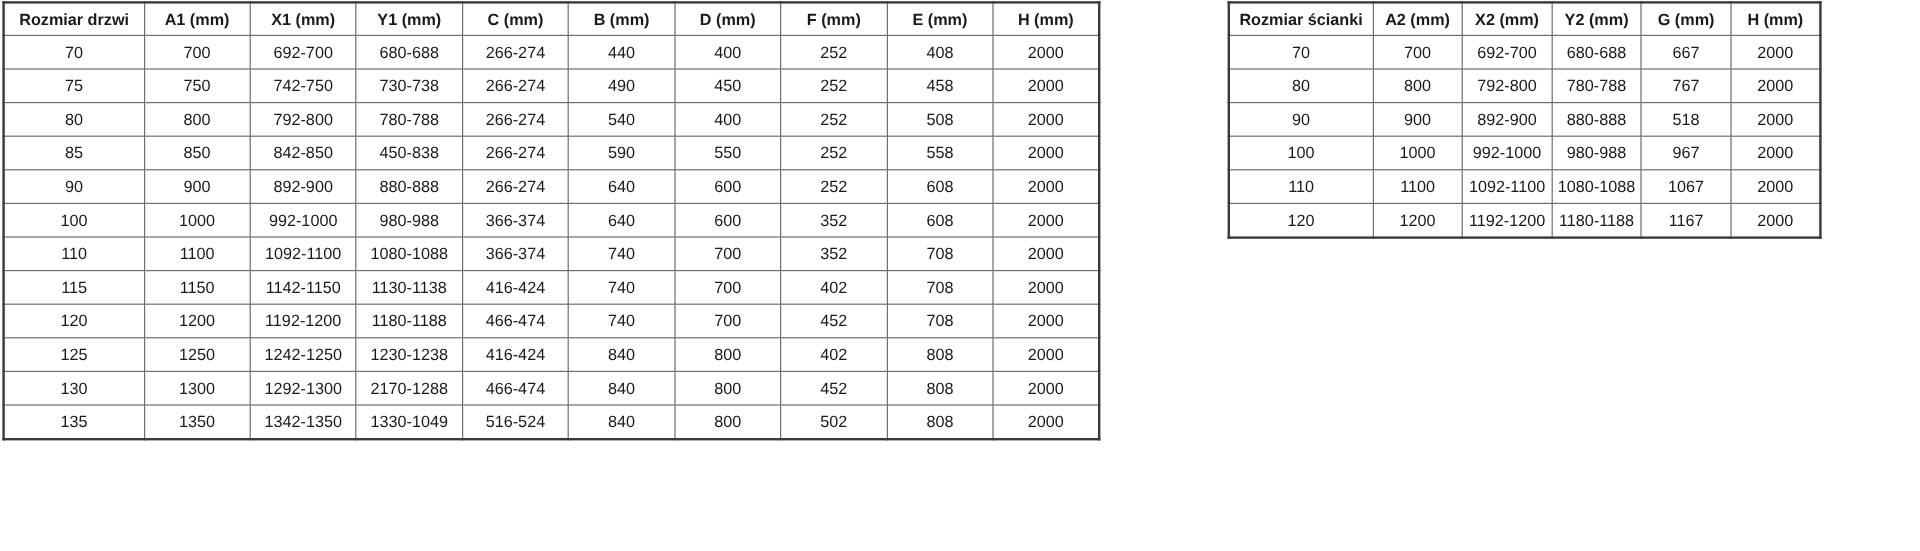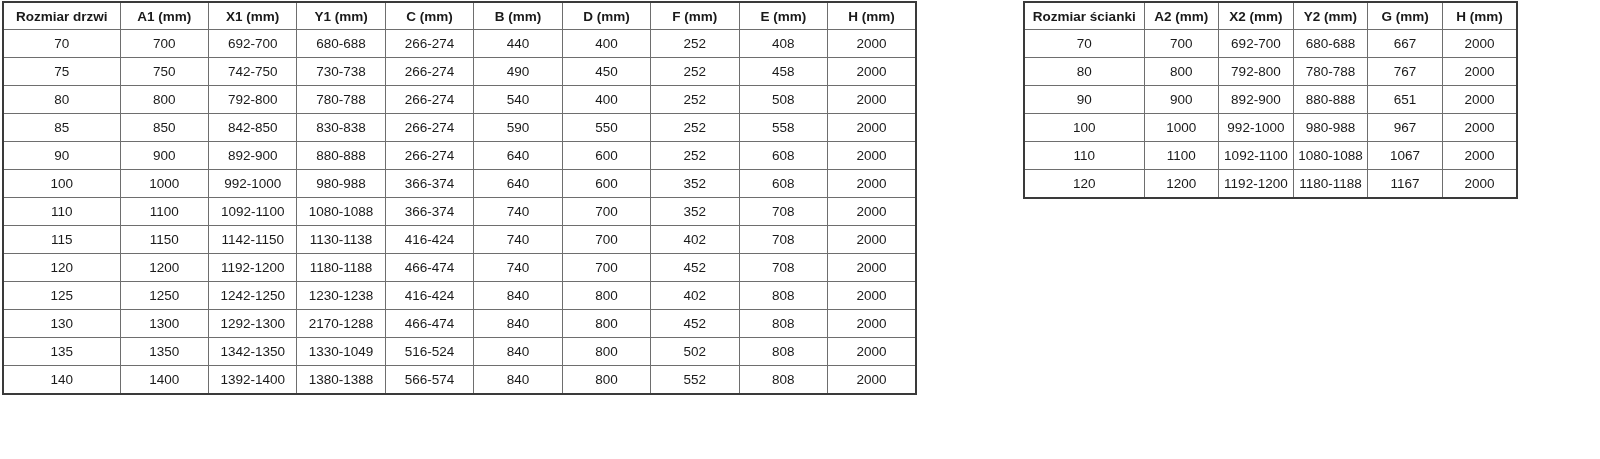--- a/index.html
+++ b/index.html
@@ -111,21 +111,21 @@
         <td>540</td>
         <td>400</td>
         <td>252</td>
         <td>508</td>
         <td>2000</td>
       </tr>
       <tr>
         <td>85</td>
         <td>850</td>
         <td>842-850</td>
-        <td>830-838</td>
+        <td>450-838</td>
         <td>266-274</td>
         <td>590</td>
         <td>550</td>
         <td>252</td>
         <td>558</td>
         <td>2000</td>
       </tr>
       <tr>
         <td>90</td>
         <td>900</td>
@@ -215,32 +215,20 @@
         <td>1350</td>
         <td>1342-1350</td>
         <td>1330-1049</td>
         <td>516-524</td>
         <td>840</td>
         <td>800</td>
         <td>502</td>
         <td>808</td>
         <td>2000</td>
       </tr>
-      <tr>
-        <td>140</td>
-        <td>1400</td>
-        <td>1392-1400</td>
-        <td>1380-1388</td>
-        <td>566-574</td>
-        <td>840</td>
-        <td>800</td>
-        <td>552</td>
-        <td>808</td>
-        <td>2000</td>
-      </tr>
     </tbody>
 </table>
 
 <table id="walls-table" class="spec-table">
   <colgroup>
     <col class="first">
   <col>
       <col>
       <col>
       <col>
@@ -271,21 +259,21 @@
         <td>792-800</td>
         <td>780-788</td>
         <td>767</td>
         <td>2000</td>
       </tr>
       <tr>
         <td>90</td>
         <td>900</td>
         <td>892-900</td>
         <td>880-888</td>
-        <td>651</td>
+        <td>518</td>
         <td>2000</td>
       </tr>
       <tr>
         <td>100</td>
         <td>1000</td>
         <td>992-1000</td>
         <td>980-988</td>
         <td>967</td>
         <td>2000</td>
       </tr>

